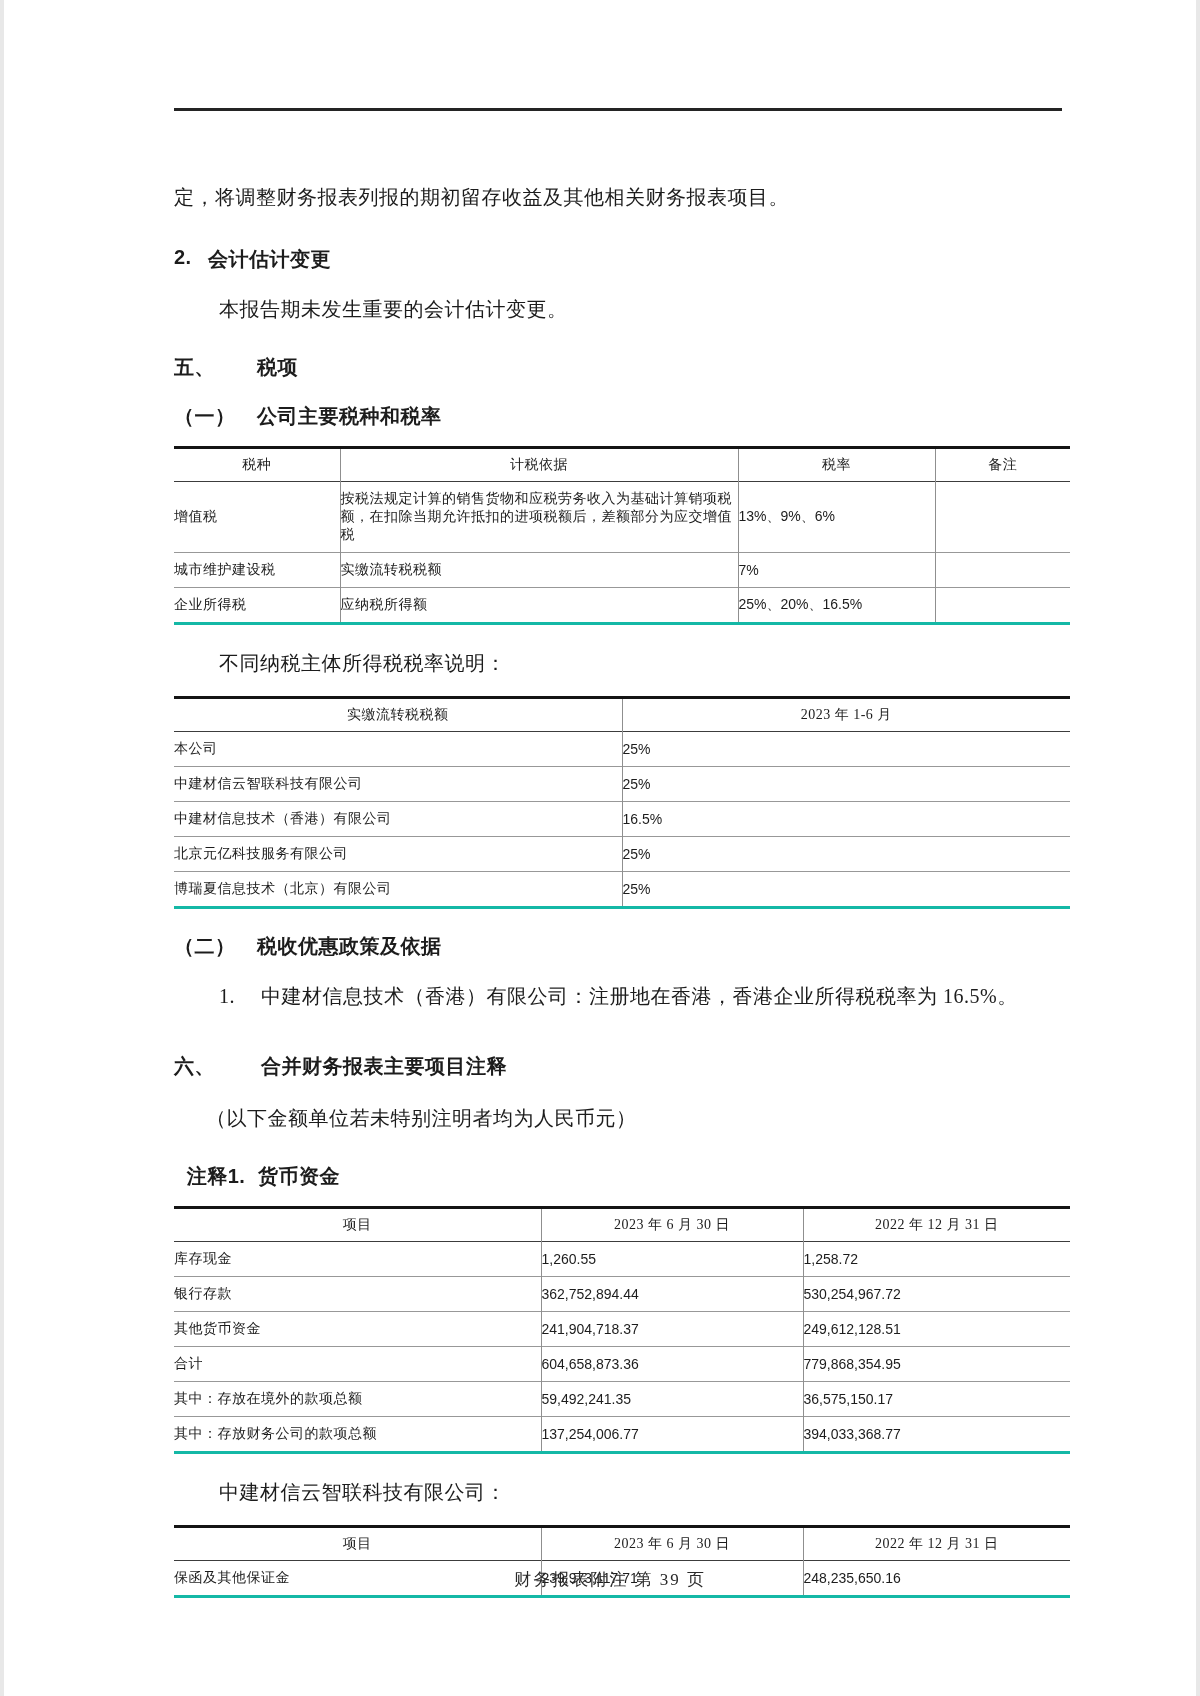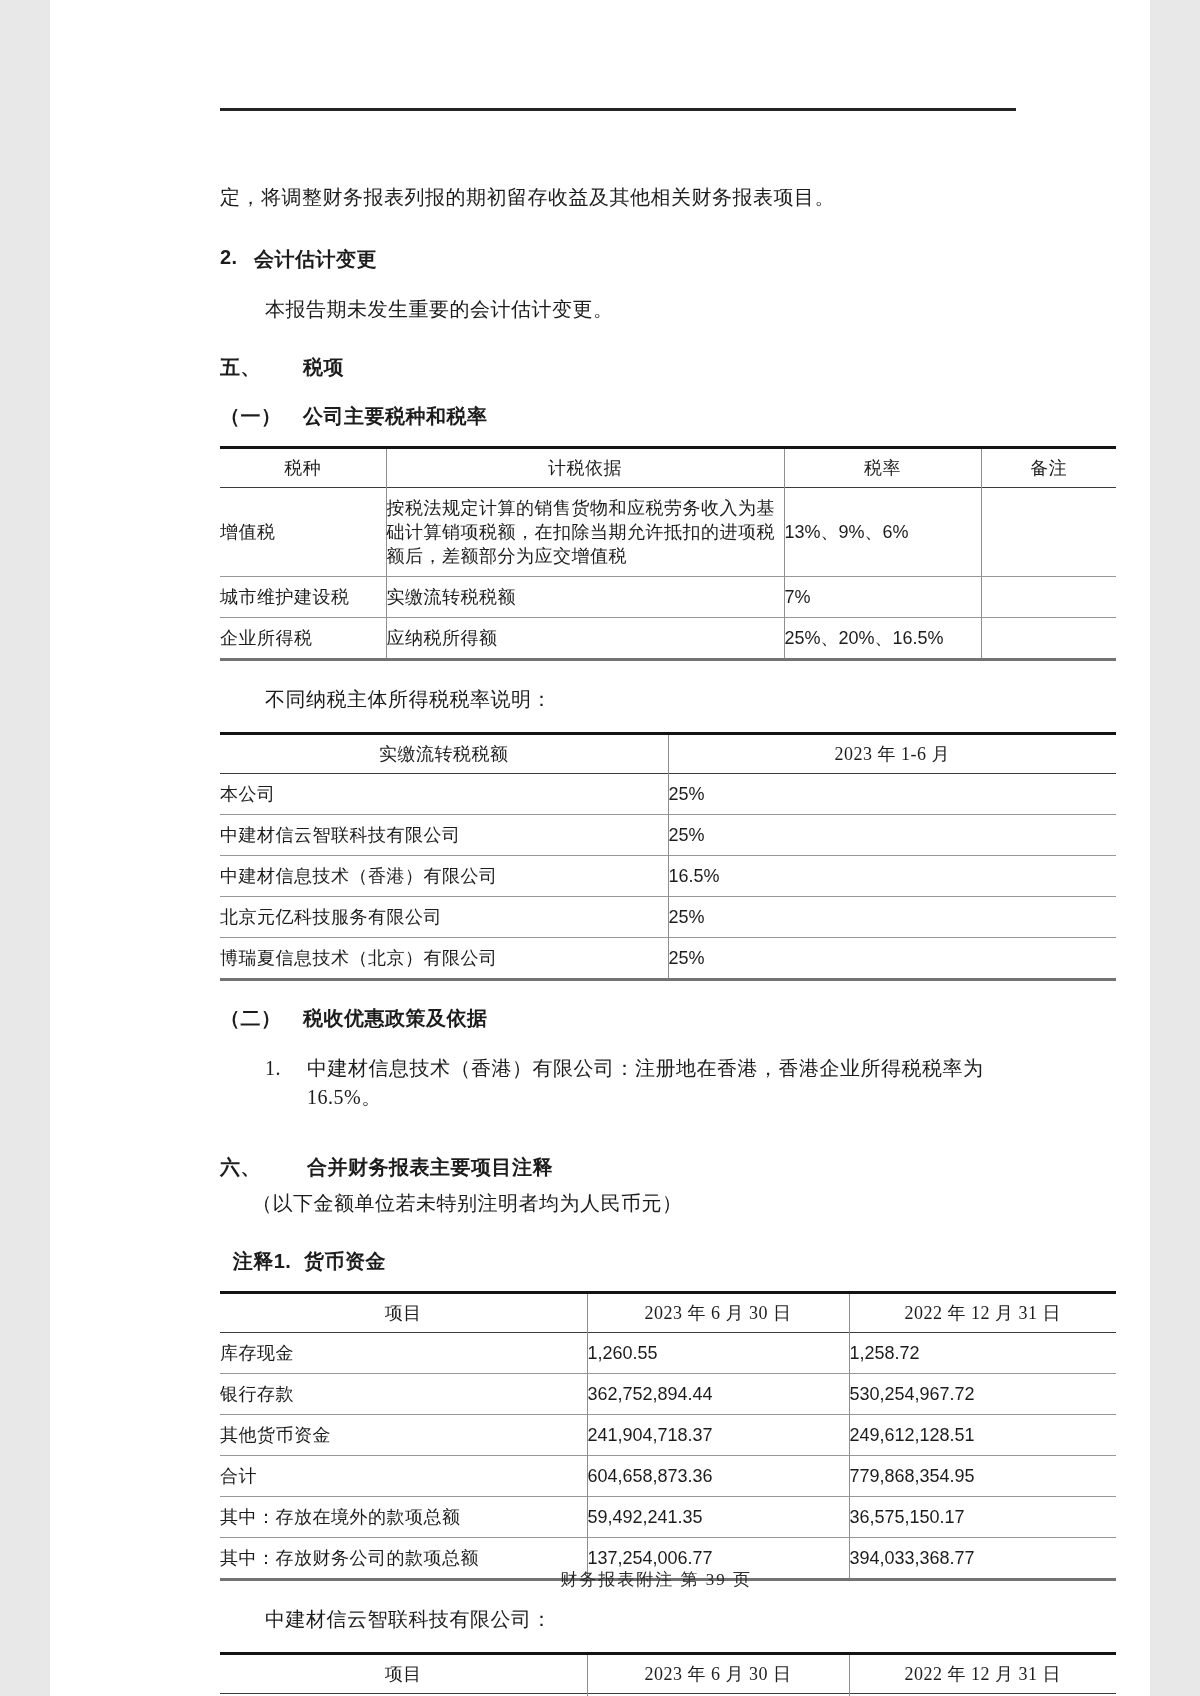--- a/index.html
+++ b/index.html
@@ -1,18 +1,18 @@
 <!DOCTYPE html>
 <html lang="zh"><head>
 <meta charset="utf-8">
 <style>
   html,body{margin:0;padding:0;background:#e8e8e8;}
   .page{
     position:relative;
-    width:1100px;height:1696px;
+    width:1192px;height:1696px;
     margin:0 auto;
     background:#ffffff;
     box-sizing:border-box;
     padding:0 134px 0 170px;
     font-family:"Liberation Serif","DejaVu Serif",serif;
     color:#1c1c1c;
     overflow:hidden;
   }
   .header-rule{
     margin-top:108px;
@@ -49,23 +49,23 @@
     font-size:20px;
     line-height:1.45;
     letter-spacing:0.5px;
     margin:22px 0 0 45px;
   }
   table{
     width:896px;
     border-collapse:collapse;
     table-layout:fixed;
     border-top:3px solid #141414;
-    border-bottom:3px solid #737373;
+    border-bottom:3px solid #14b8a6;
     margin-top:16px;
-    font-size:18px;
+    font-size:14px;
   }
   th{
     font-weight:400;
     text-align:center;
     padding:7px 10px;
     letter-spacing:0.5px;
   }
   thead tr{border-bottom:1px solid #3c3c3c;}
   tbody tr:not(:last-child){border-bottom:1px solid #989898;}
   td{
@@ -200,21 +200,21 @@
   <p class="item-line">
     <span class="h-num num-md">1.</span>
     <span>中建材信息技术（香港）有限公司：注册地在香港，香港企业所得税税率为 16.5%。</span>
   </p>
 
   <h3 class="heading indent-1" style="margin-top:42px;">
     <span class="h-num num-lg" style="width:87px;">六、</span>
     <span>合并财务报表主要项目注释</span>
   </h3>
 
-  <p class="body-text" style="margin-top:8px;margin-left:32px;">（以下金额单位若未特别注明者均为人民币元）</p>
+  <p class="body-text" style="margin-top:24px;margin-left:32px;">（以下金额单位若未特别注明者均为人民币元）</p>
 
   <h3 class="heading indent-1" style="margin-top:30px;">
     <span class="h-num num-note">注释1.</span>
     <span>货币资金</span>
   </h3>
 
   <table>
     <colgroup>
         <col style="width:367px">
         <col style="width:262px">

